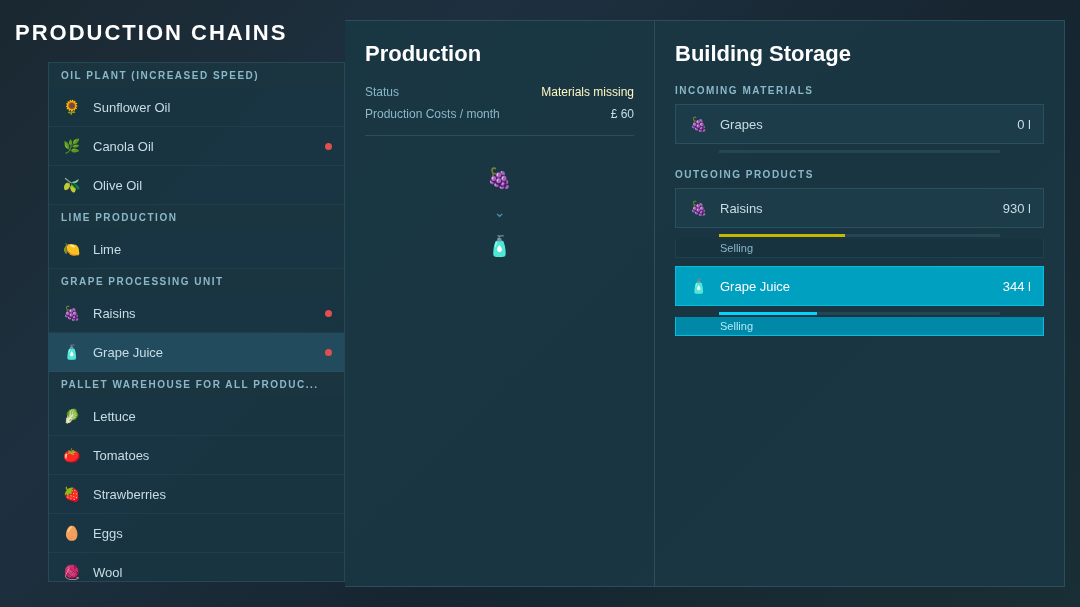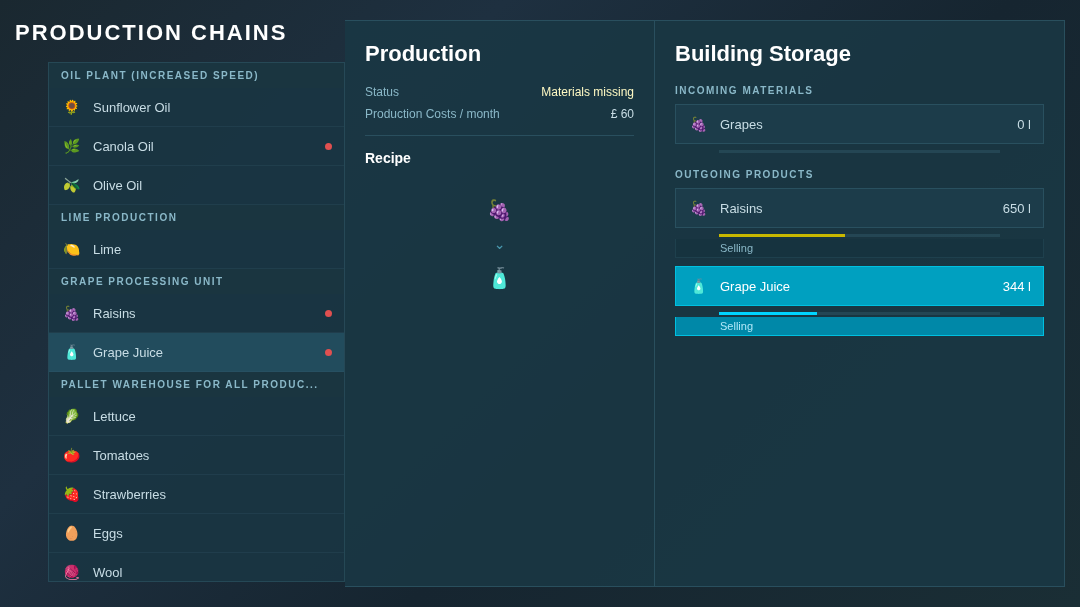--- a/index.html
+++ b/index.html
@@ -311,21 +311,20 @@
         <div class="production-row">
           <div class="production-label">Status</div>
           <div class="production-value warning">Materials missing</div>
         </div>
         <div class="production-row">
           <div class="production-label">Production Costs / month</div>
           <div class="production-value">£ 60</div>
         </div>
       </div>
     <hr class="divider">
-    <div class="recipe-title">Recipe</div>
     <div class="recipe-area">
       <div class="recipe-icon">🍇</div>
       <div class="recipe-arrow">⌄</div>
       <div class="recipe-icon">🧴</div>
     </div>
   </div>
 
   <div class="right-panel">
     <div class="building-title">Building Storage</div>
     <div class="storage-section-header">Incoming Materials</div>
@@ -341,21 +340,21 @@
           </div>
         </div>
       </div>
     <div class="outgoing-section">
       <div class="storage-section-header">Outgoing Products</div>
       <div id="outgoing-items-container">
           <div class="storage-item-wrapper">
             <div class="storage-item">
               <div class="storage-icon">🍇</div>
               <div class="storage-name">Raisins</div>
-              <div class="storage-amount">650 l</div>
+              <div class="storage-amount">930 l</div>
             </div>
             <div class="progress-bar-container">
               <div class="progress-bar" style="width: 45%; background: rgb(200, 184, 0);"></div>
             </div>
             <div class="storage-sub-row">
               <div class="storage-sub-label">Selling</div>
             </div>
           </div>
           <div class="storage-item-wrapper">
             <div class="storage-item active">

